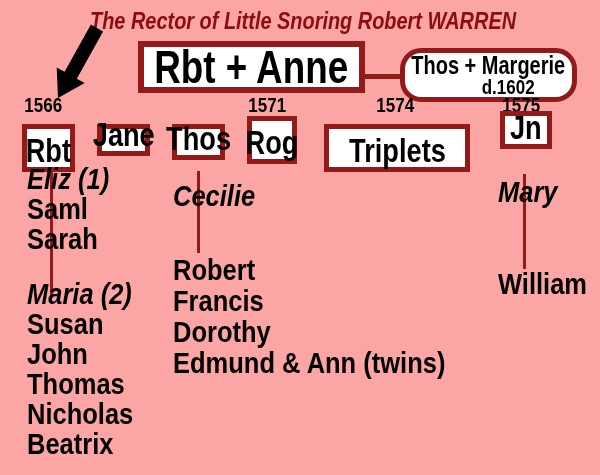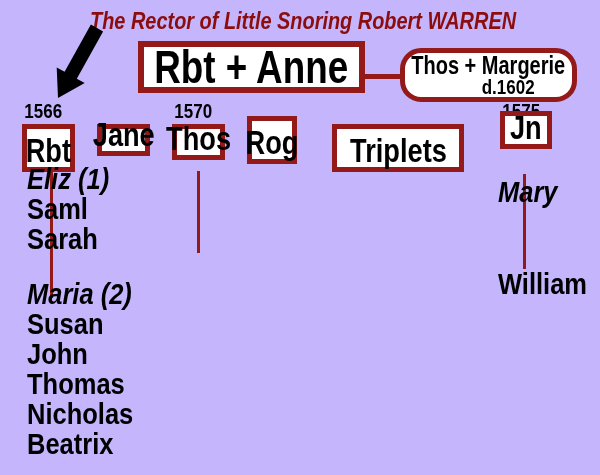--- a/index.html
+++ b/index.html
@@ -30,21 +30,21 @@
   }
   .linked-l1 {
     font-size:25px; font-weight:bold; line-height:24px; white-space:nowrap;
     transform:scaleX(.8); transform-origin:center;
   }
   .linked-l2 {
     font-size:20px; font-weight:bold; line-height:20px; white-space:nowrap;
     transform:scaleX(.85); transform-origin:center; margin-left:40px;
   }
   .hline { position:absolute; left:365px; top:74px; width:35px; height:5px; background:var(--accent); }
-  .ylab { position:absolute; top:100px; text-align:center; font-size:20px; font-weight:bold; }
+  .ylab { position:absolute; top:94px; text-align:center; font-size:20px; font-weight:bold; }
   .ylab span { display:inline-block; transform:scaleX(.85); transform-origin:center; white-space:nowrap; }
   .cbox {
     position:absolute; border:5px solid var(--accent); background:#fff;
     box-sizing:border-box; display:flex; align-items:flex-end; justify-content:center;
   }
   .cname {
     font-size:34px; font-weight:bold; line-height:1; white-space:nowrap;
     transform:scaleX(.8); transform-origin:center;
   }
   .vline { position:absolute; width:3px; background:var(--accent); }
@@ -60,54 +60,55 @@
     transform:scaleX(.85); transform-origin:0 50%;
   }
   .it { font-style:italic; }
   .gap25 { margin-top:25px; }
   .gap43 { margin-top:43px; }
   .gap62 { margin-top:62px; }
 </style>
 </head>
 <body>
 
-<div class="canvas" style="--accent: #941a1a; --title-color: #8b0d0d; background: #c4b5fd; color: rgb(0, 0, 0);">
+<div class="canvas" style="--accent: #941a1a; --title-color: #8b0d0d; background: #fca5a5; color: rgb(0, 0, 0);">
 
   <div class="title">The Rector of Little Snoring Robert WARREN</div>
 
   <svg class="arrow-svg" width="70" height="92" viewBox="0 0 70 92">
     <polygon points="50.9,6.6 24.6,53.8 16.7,49.4 18,80 44.7,65.1 36.8,60.7 63.1,13.4" fill="#000000"></polygon>
   </svg>
 
   <div class="pbox pbox-main">
     <span class="couple-name">Rbt + Anne</span>
   </div>
   <div class="hline"></div>
   <div class="pbox pbox-linked">
     <span class="linked-l1">Thos + Margerie</span>
     <span class="linked-l2">d.1602</span>
   </div>
 
   <div class="ylab" style="left:17px;width:53px"><span>1566</span></div>
-  <div class="ylab" style="left:167px;width:53px"><span>1570</span></div>
+  <div class="ylab" style="left:242px;width:50px"><span>1571</span></div>
+  <div class="ylab" style="left:319px;width:153px"><span>1574</span></div>
   <div class="ylab" style="left:495px;width:52px"><span>1575</span></div>
 
   <div class="cbox" style="left:22px;top:124px;width:53px;height:48px">
       <span class="cname">Rbt</span>
     </div>
   <div class="cbox" style="left:97px;top:124px;width:53px;height:32px">
       <span class="cname">Jane</span>
     </div>
   <div class="cbox" style="left:172px;top:124px;width:53px;height:36px">
       <span class="cname">Thos</span>
     </div>
   <div class="cbox" style="left:247px;top:116px;width:50px;height:48px">
       <span class="cname">Rog</span>
     </div>
-  <div class="cbox" style="left:332px;top:124px;width:132px;height:48px">
+  <div class="cbox" style="left:324px;top:124px;width:146px;height:48px">
       <span class="cname">Triplets</span>
     </div>
   <div class="cbox" style="left:500px;top:111px;width:52px;height:38px">
       <span class="cname">Jn</span>
     </div>
 
   <div class="vline line-rbt"></div>
   <div class="vline line-thos"></div>
   <div class="vline line-jn"></div>
 
@@ -116,19 +117,26 @@
     <div class="nm">Saml</div>
     <div class="nm">Sarah</div>
     <div class="nm it gap25">Maria (2)</div>
     <div class="nm">Susan</div>
     <div class="nm">John</div>
     <div class="nm">Thomas</div>
     <div class="nm">Nicholas</div>
     <div class="nm">Beatrix</div>
   </div>
 
+  <div class="col col-thos">
+    <div class="nm it">Cecilie</div>
+    <div class="nm gap43" style="line-height:31px">Robert</div>
+    <div class="nm" style="line-height:31px">Francis</div>
+    <div class="nm" style="line-height:31px">Dorothy</div>
+    <div class="nm" style="line-height:31px">Edmund &amp; Ann (twins)</div>
+  </div>
 
   <div class="col col-jn">
     <div class="nm it">Mary</div>
     <div class="nm gap62">William</div>
   </div>
 
 </div>
 
 </body></html>

